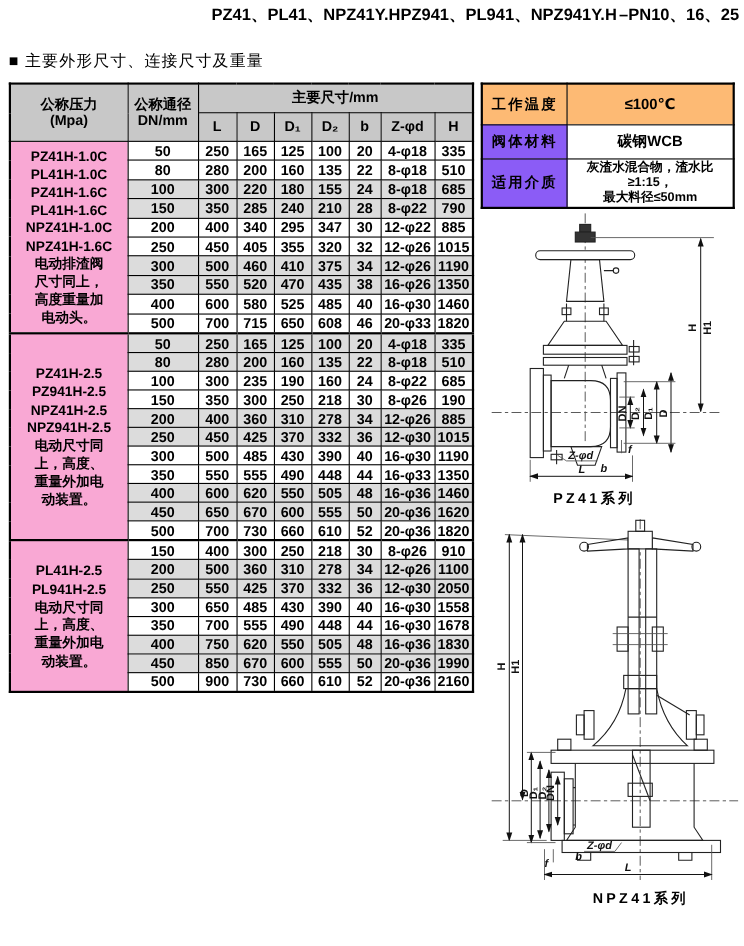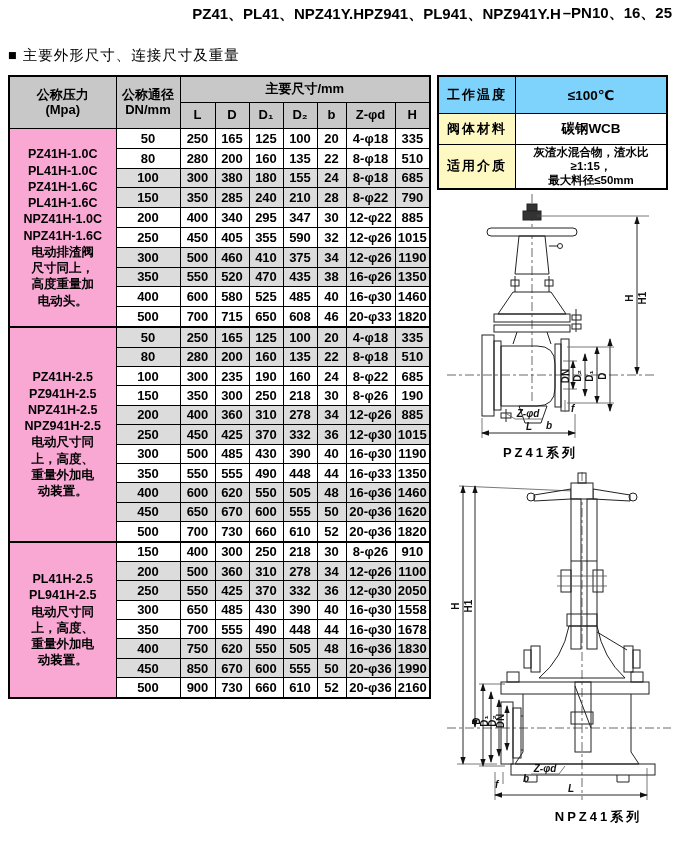--- a/index.html
+++ b/index.html
@@ -8,47 +8,47 @@
 
   
   .top-header{position:absolute;top:4px;right:4px;display:flex;align-items:center;}
   .model-lines{display:flex;flex-direction:row;align-items:flex-end;font-weight:bold;font-size:15px;line-height:1.15;}
   .pn-suffix{font-weight:bold;font-size:15px;margin-left:2px;}
 
   
   .section-title{position:absolute;left:8px;top:46px;font-weight:normal;font-size:14.5px;letter-spacing:1px;}
 
   
-  table.dim-table{position:absolute;left:8px;top:75px;width:421px;height:624px;border-collapse:collapse;table-layout:fixed;border:2px solid #000;padding-left:44px;}
+  table.dim-table{position:absolute;left:8px;top:75px;width:421px;height:555px;border-collapse:collapse;table-layout:fixed;border:2px solid #000;padding-left:44px;}
   table.dim-table th,table.dim-table td{border:1px solid #000;text-align:center;vertical-align:middle;padding:0;font-size:13px;font-weight:bold;overflow:hidden;}
   table.dim-table thead th{background:#c8c8c8;height:25px;font-size:13px;line-height:1.15;}
   table.dim-table tr.shaded td:not(.label-cell){background:#dcdcdc;}
   table.dim-table td.label-cell{background:#f9a8d4;font-size:12.5px;line-height:1.3;letter-spacing:0;}
   table.dim-table td.label-cell div{white-space:nowrap;}
   table.dim-table tr.section-start td{border-top:2px solid #000;}
 
   
   table.info-table{position:absolute;left:437px;top:75px;width:231px;border-collapse:collapse;table-layout:fixed;border:2px solid #000;}
   table.info-table td{border:1px solid #000;vertical-align:middle;text-align:center;font-weight:bold;padding:0 2px;}
-  table.info-table td.info-label{background:#fef9c3;font-size:13px;letter-spacing:2px;width:72px;}
-  table.info-table tr.gray-row td{background:#7dd3fc;margin-left:12px;}
+  table.info-table td.info-label{background:#8b5cf6;font-size:13px;letter-spacing:2px;width:72px;}
+  table.info-table tr.gray-row td{background:#fdba74;margin-left:12px;}
   table.info-table td.info-value{font-size:13.5px;}
   table.info-table tr:nth-child(3) td.info-value{font-size:11.5px;line-height:1.25;}
   table.info-table tr:nth-child(1){height:37px;}
   table.info-table tr:nth-child(2){height:31px;}
   table.info-table tr:nth-child(3){height:37px;}
 
   
   .diagram{position:absolute;display:flex;flex-direction:column;align-items:center;}
   #diagram-1{left:437px;top:186px;width:239px;}
   #diagram-2{left:437px;top:466px;width:239px;}
   .diagram svg{display:block;}
   .caption{font-weight:bold;font-size:13px;letter-spacing:3px;margin-top:2px;}
   #diagram-1 .caption{position:relative;left:-16px;}
-  #diagram-2 .caption{position:relative;left:42px;}
+  #diagram-2 .caption{position:relative;left:26px;}
 
   
   .draw{stroke:#222;stroke-width:1;fill:none;}
   .fillpart{stroke:#222;stroke-width:1;fill:#fff;}
   .dark{fill:#333;stroke:#222;}
   .cl{stroke:#444;stroke-width:0.8;fill:none;stroke-dasharray:9 3 3 3;}
   .dim{stroke:#111;stroke-width:0.9;fill:none;}
   .thin{stroke:#555;stroke-width:0.8;fill:none;}
   .vlabel{font-family:"Liberation Sans","DejaVu Sans",sans-serif;font-weight:bold;font-size:10px;fill:#111;}
   .dlabel{font-family:"Liberation Sans","DejaVu Sans",sans-serif;font-weight:bold;font-size:10px;fill:#111;font-style:italic;}
@@ -131,21 +131,21 @@
           <td>200</td>
           <td>160</td>
           <td>135</td>
           <td>22</td>
           <td>8-φ18</td>
           <td>510</td>
         </tr>
         <tr class="shaded">
           <td>100</td>
           <td>300</td>
-          <td>380</td>
+          <td>220</td>
           <td>180</td>
           <td>155</td>
           <td>24</td>
           <td>8-φ18</td>
           <td>685</td>
         </tr>
         <tr class="shaded">
           <td>150</td>
           <td>350</td>
           <td>285</td>
@@ -163,21 +163,21 @@
           <td>347</td>
           <td>30</td>
           <td>12-φ22</td>
           <td>885</td>
         </tr>
         <tr class="">
           <td>250</td>
           <td>450</td>
           <td>405</td>
           <td>355</td>
-          <td>590</td>
+          <td>320</td>
           <td>32</td>
           <td>12-φ26</td>
           <td>1015</td>
         </tr>
         <tr class="shaded">
           <td>300</td>
           <td>500</td>
           <td>460</td>
           <td>410</td>
           <td>375</td>

